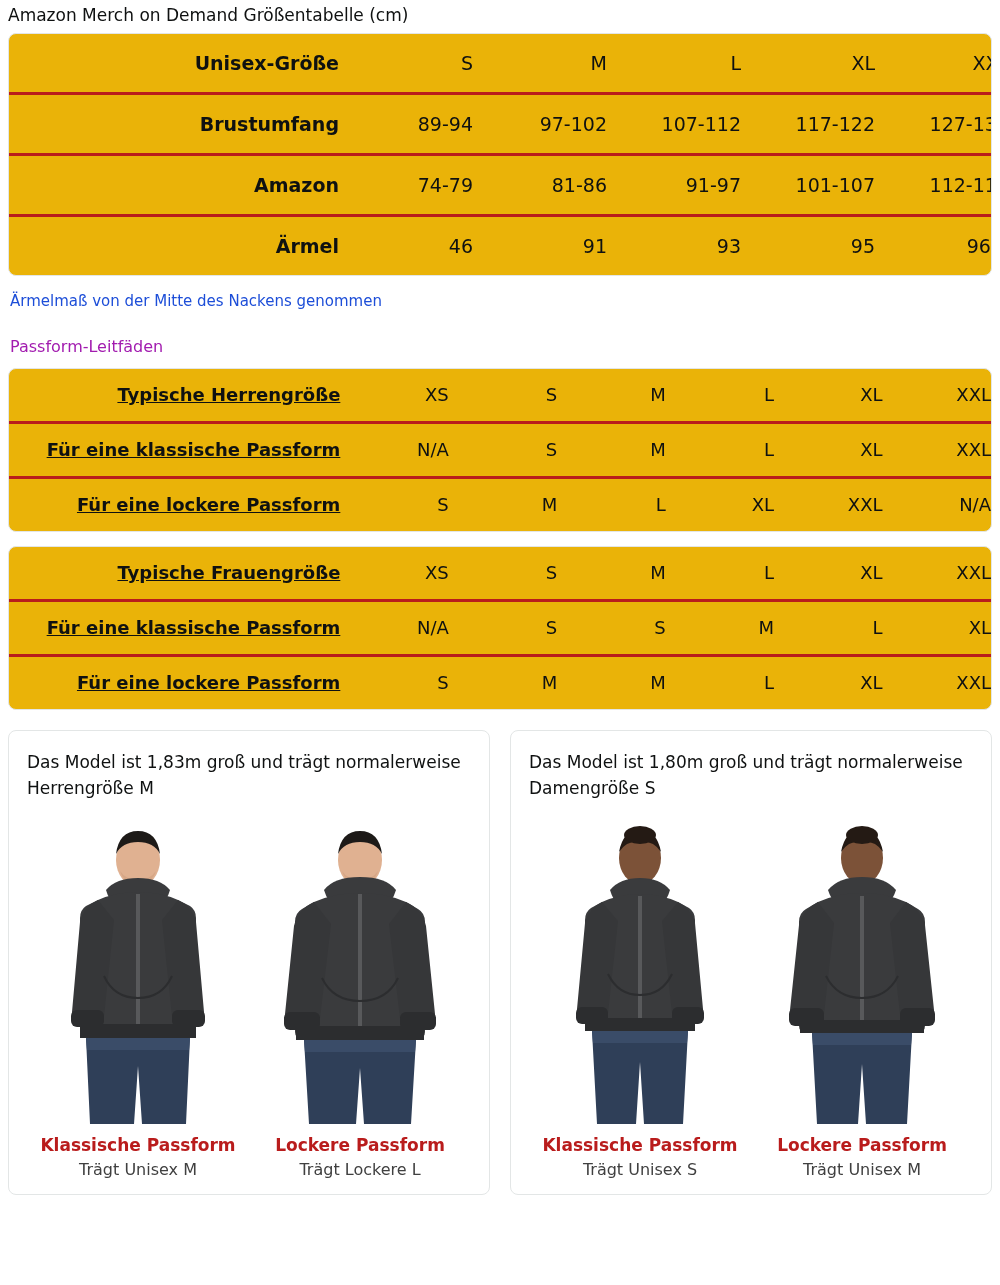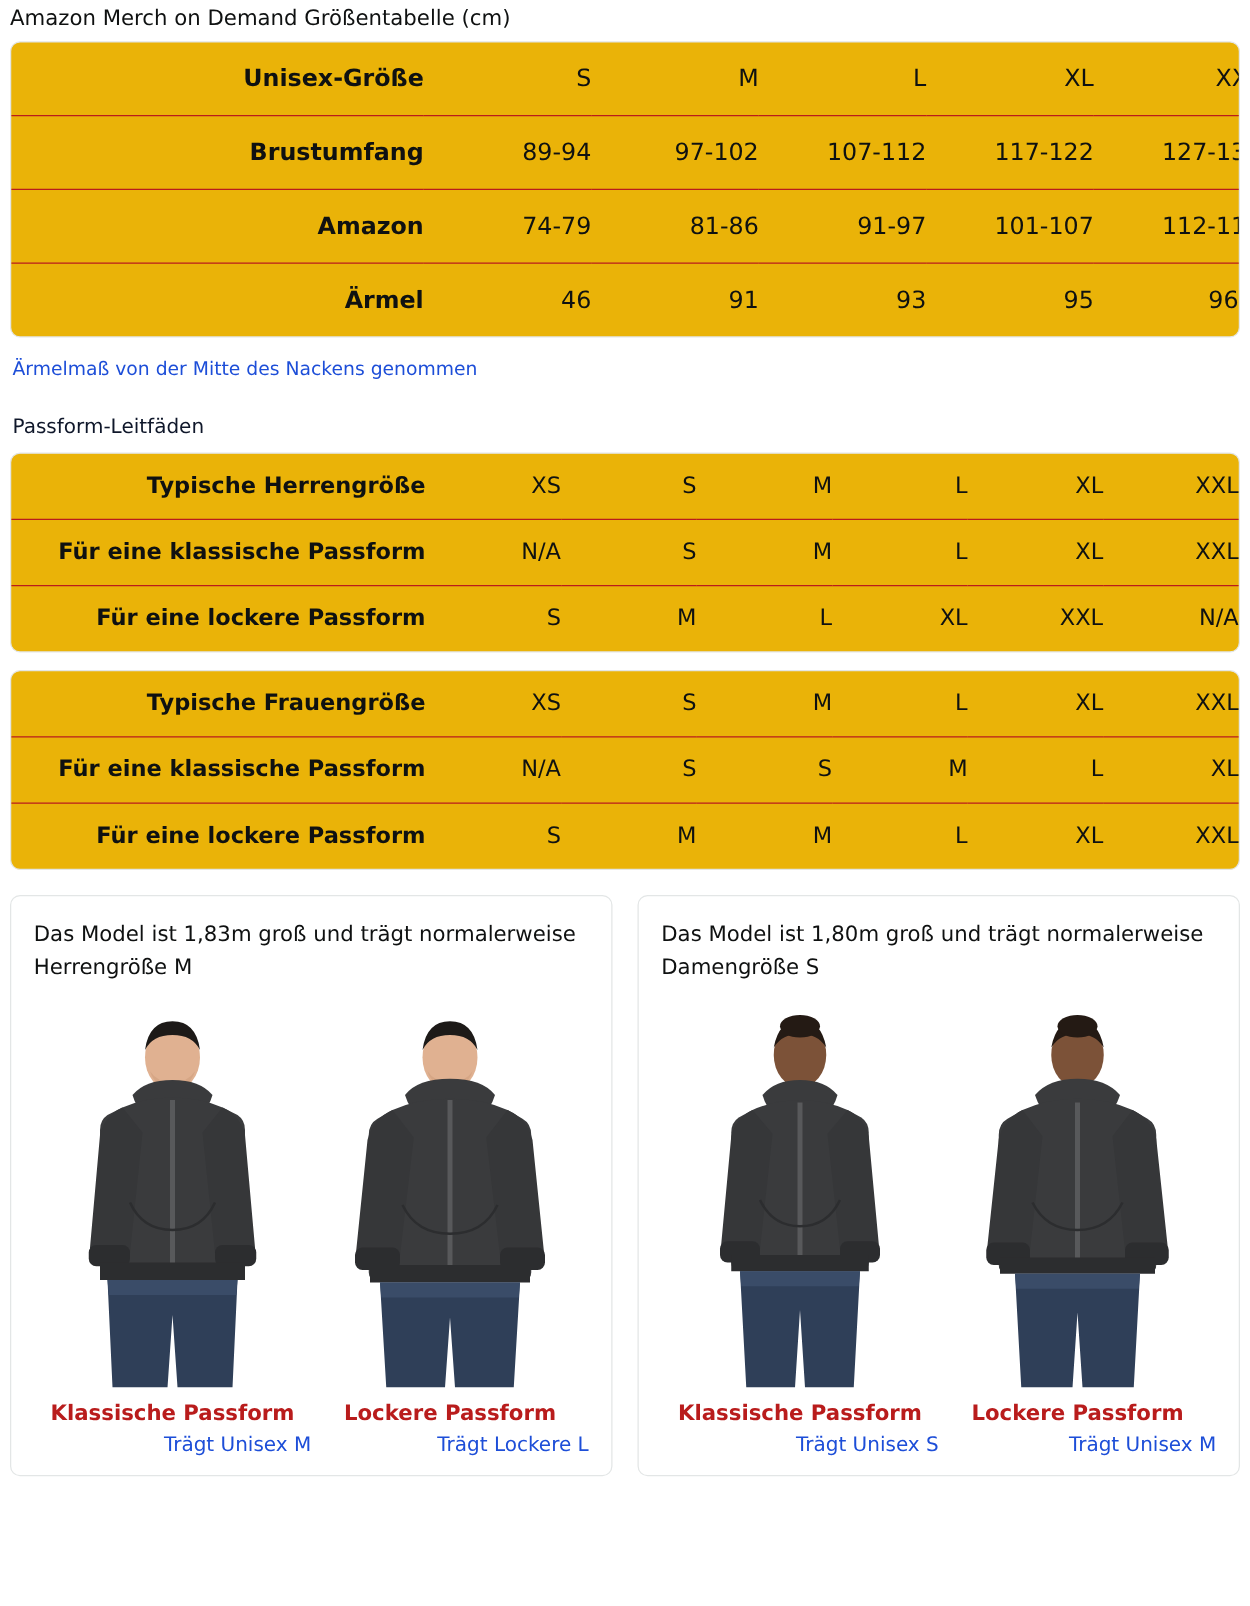--- a/index.html
+++ b/index.html
@@ -40,21 +40,21 @@
   table.sz {
     width: 100%;
     border-collapse: collapse;
     table-layout: fixed;
   }
   table.sz td {
     padding: 0;
     vertical-align: middle;
   }
   table.sz tr + tr td {
-    border-top: 1px solid #b91c1c;
+    border-top: 3px solid #b91c1c;
   }
   .cell {
     padding: 16px 0 16px 0;
     font-size: 19px;
     line-height: 26px;
     color: #0f1111;
     white-space: nowrap;
   }
   .rowhead .cell {
     font-weight: 700;
@@ -62,32 +62,32 @@
   }
   
   .tbl-main col.c0 { width: 330px; }
   .tbl-main col.cx { width: 134px; }
   .tbl-main .val { font-weight: 400; }
 
   
   .tbl-fit col.c0 { width: 330px; }
   .tbl-fit col.cx { width: 108px; }
   .tbl-fit .cell { font-size: 18px; line-height: 24px; padding: 14px 0; }
-  .tbl-fit .rowhead .cell { font-weight: 700; padding-left: 20px; }
+  .tbl-fit .rowhead .cell { font-weight: 700; padding-left: 20px; text-decoration: underline; }
 
   .note {
     font-size: 15px;
     line-height: 22px;
     color: #1d4ed8;
     padding: 14px 2px 12px 2px;
   }
   .subhead {
     font-size: 16px;
     line-height: 22px;
-    color: #0f172a;
+    color: #a21caf;
     padding: 12px 2px 10px 2px;
   }
   .gap { height: 14px; }
 
   
   .models {
     display: flex;
     gap: 20px;
     margin-top: 20px;
   }
@@ -129,22 +129,21 @@
   }
   .fit-name {
     font-size: 17px;
     font-weight: 700;
     line-height: 26px;
     color: #b91c1c;
   }
   .fit-size {
     font-size: 16px;
     line-height: 24px;
-    color: #1d4ed8;
-    text-align: right;
+    color: #404040;
   }
   svg.person { display: block; }
 </style>
 </head>
 <body>
 
 <div class="page">
 
   <h1 class="doc-title">Amazon Merch on Demand Größentabelle (cm)</h1>
 

